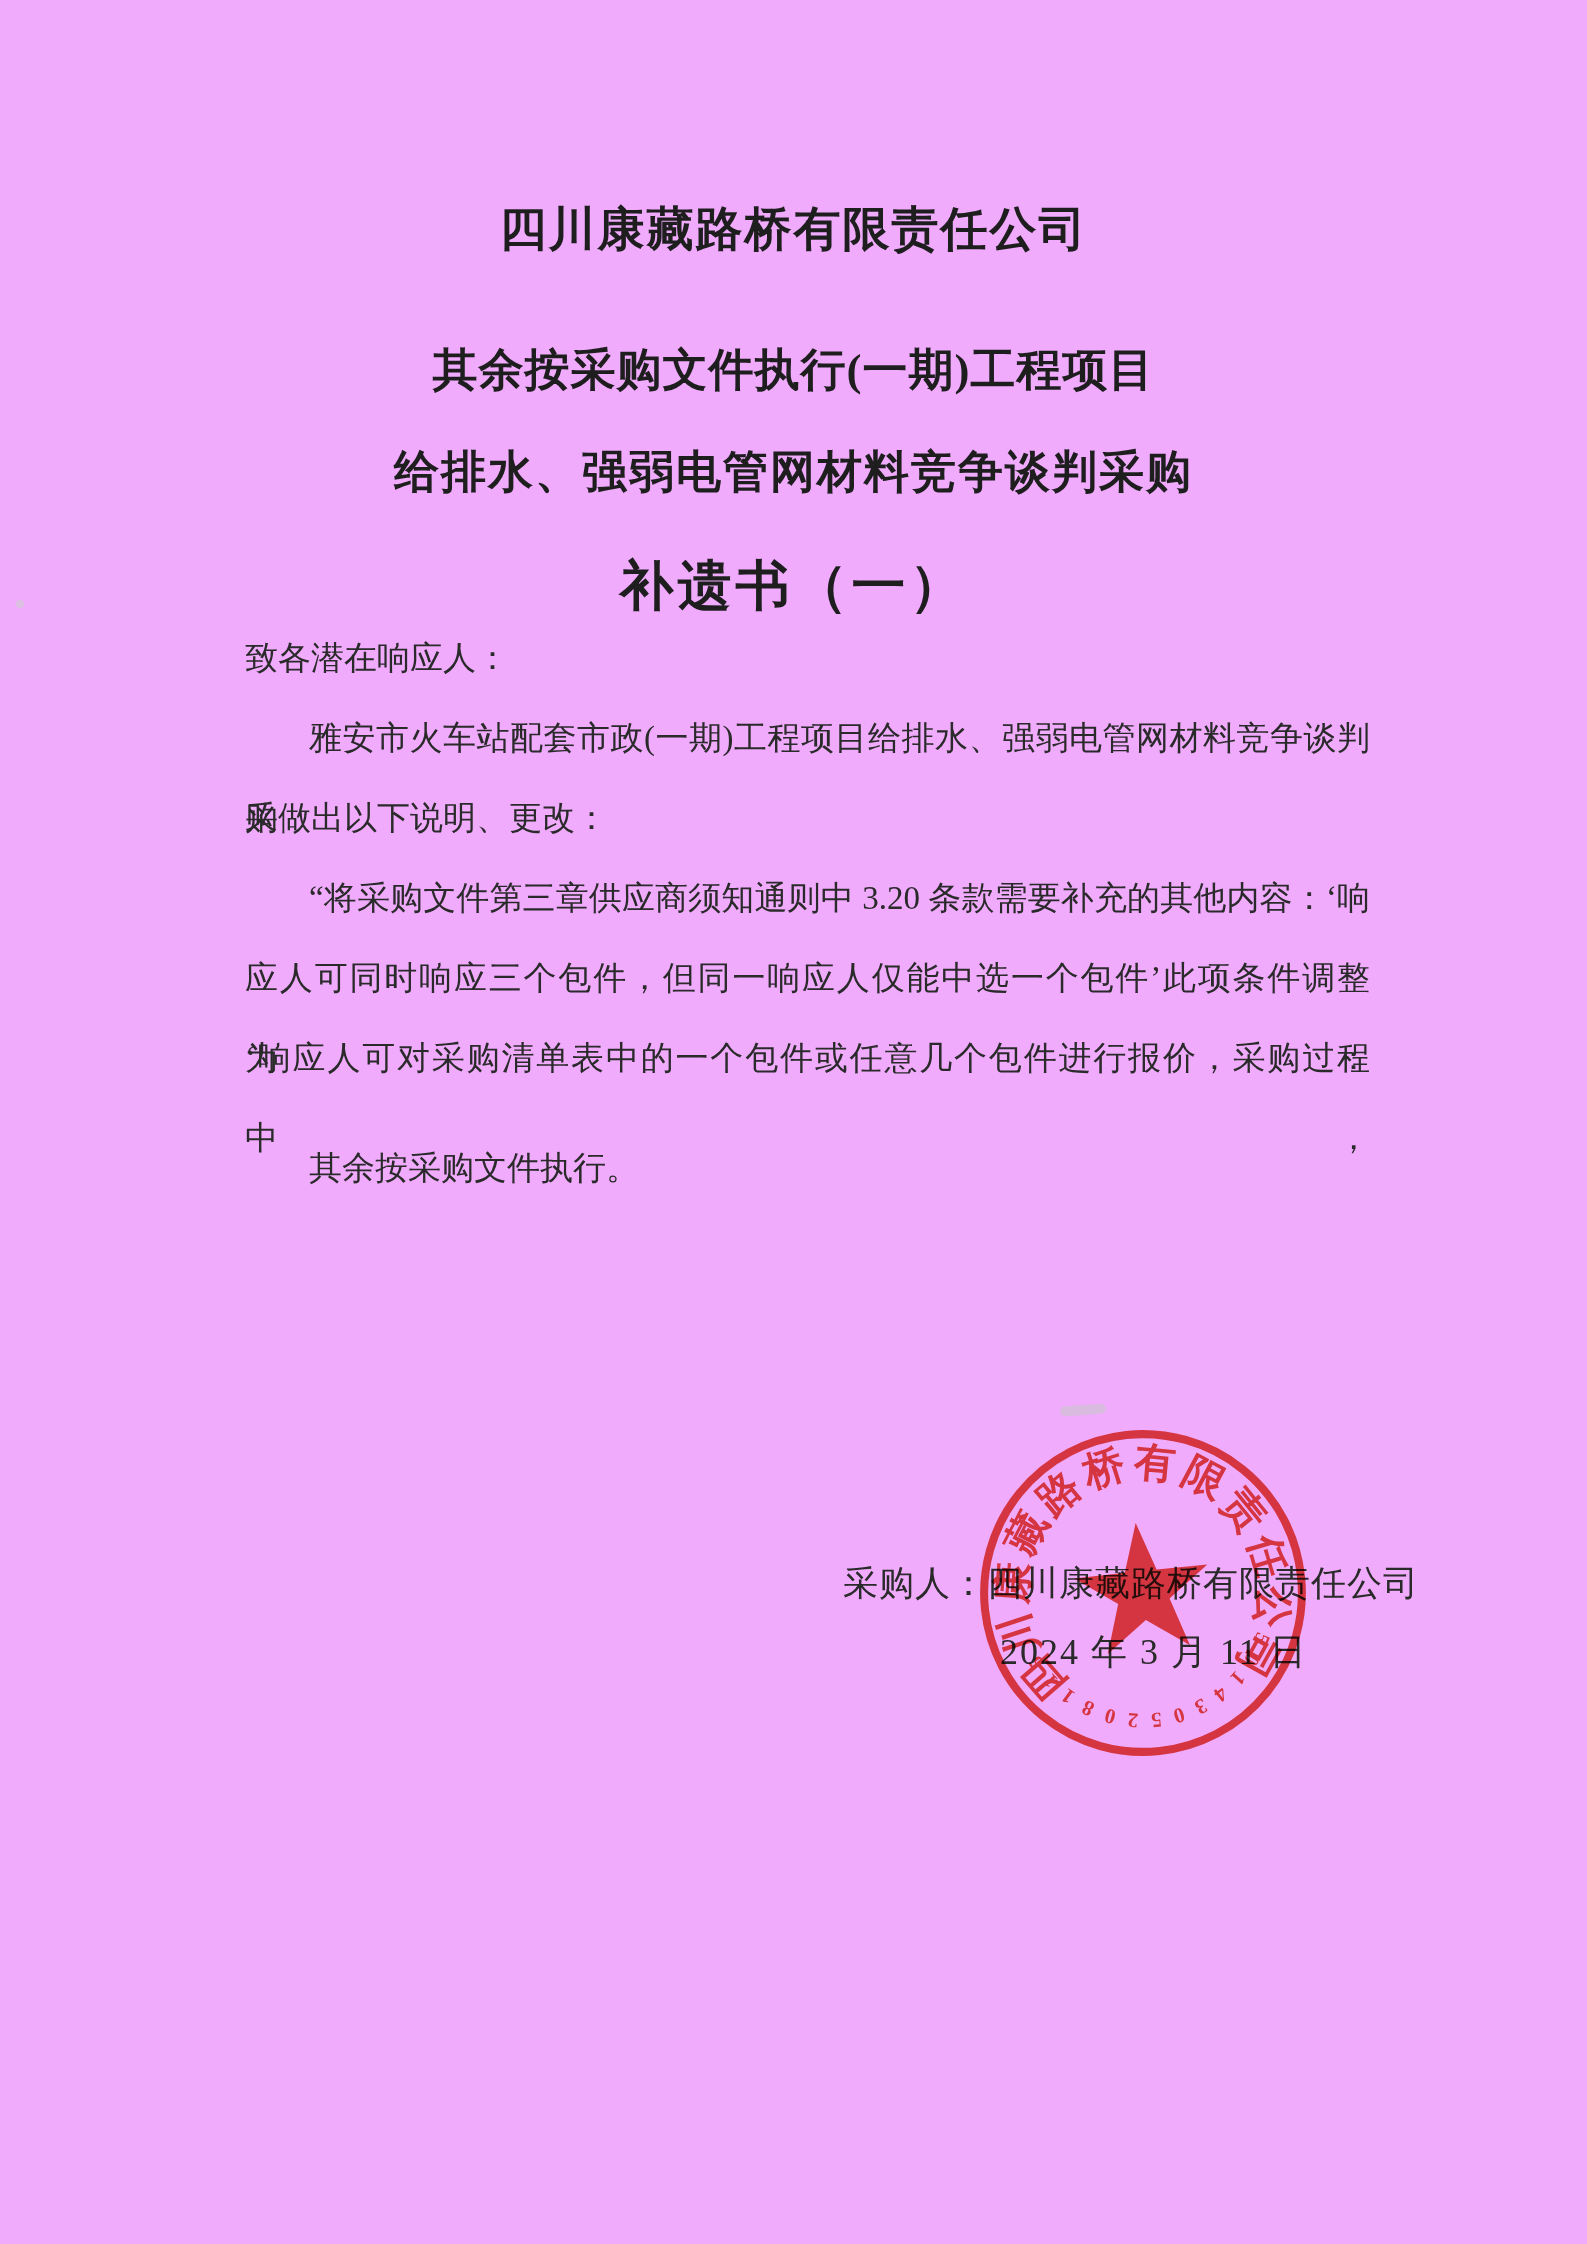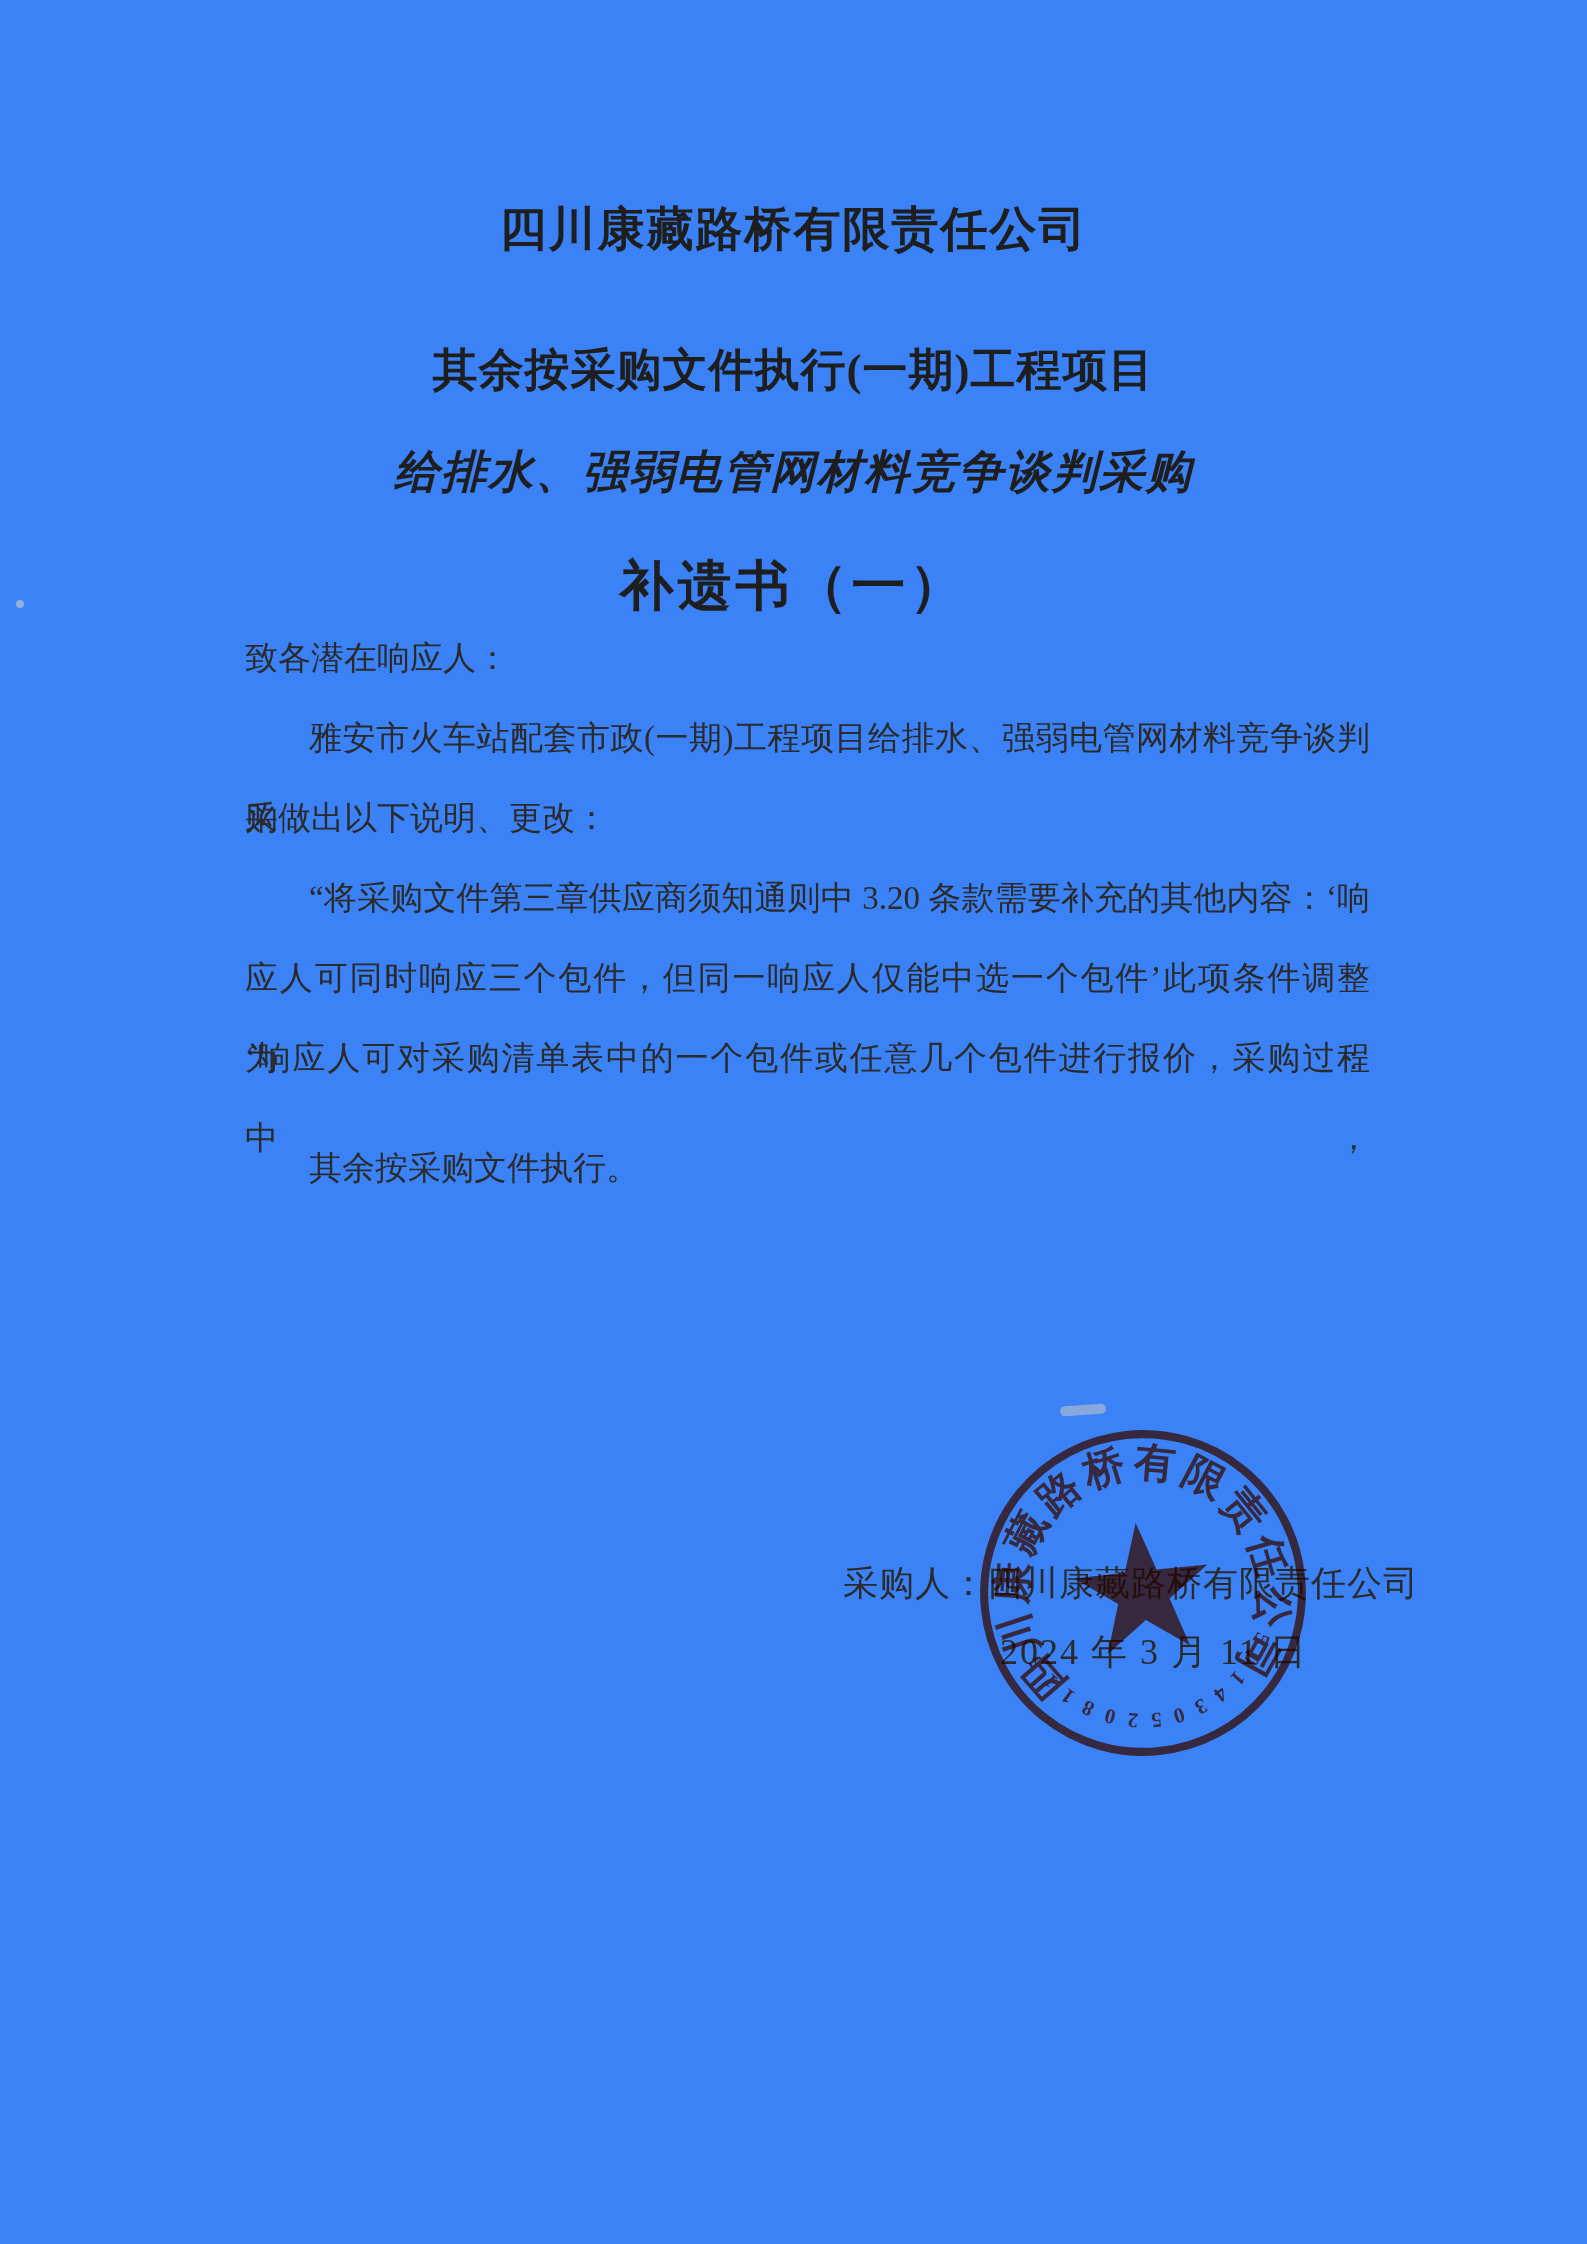--- a/index.html
+++ b/index.html
@@ -1,28 +1,28 @@
 <!DOCTYPE html>
 <html><head>
 <meta charset="utf-8">
 <style>
   html,body{margin:0;padding:0;background:#9a9a9a;}
   .page{
     position:relative;
     width:1587px;height:2244px;
     margin:0 auto;
-    background:#3b82f6;
+    background:#f0abfc;
     overflow:hidden;
     font-family:"Liberation Serif","DejaVu Serif",serif;
     color:#262626;
   }
   .center{position:absolute;left:0;right:0;text-align:center;}
   .title-company{top:198px;font-size:47px;font-weight:bold;letter-spacing:2px;color:#1e1e1e;}
   .title-p1{top:340px;font-size:45px;font-weight:bold;letter-spacing:1px;color:#1e1e1e;}
-  .title-p2{top:442px;font-size:45px;font-weight:bold;letter-spacing:2px;color:#1e1e1e;font-style:italic;}
+  .title-p2{top:442px;font-size:45px;font-weight:bold;letter-spacing:2px;color:#1e1e1e;}
   .title-doc{top:550px;font-size:54px;font-weight:bold;letter-spacing:4px;color:#1e1e1e;}
   .body-block{
     position:absolute;left:245px;top:618px;width:1125px;
     font-size:33px;line-height:80px;color:#2a2a2a;
   }
   .line{height:80px;white-space:nowrap;}
   .line.just{white-space:normal;text-align:justify;text-align-last:justify;}
   .line.indent{text-indent:64px;}
   .closing{margin-top:30px;text-indent:64px;}
   .sig-buyer{

